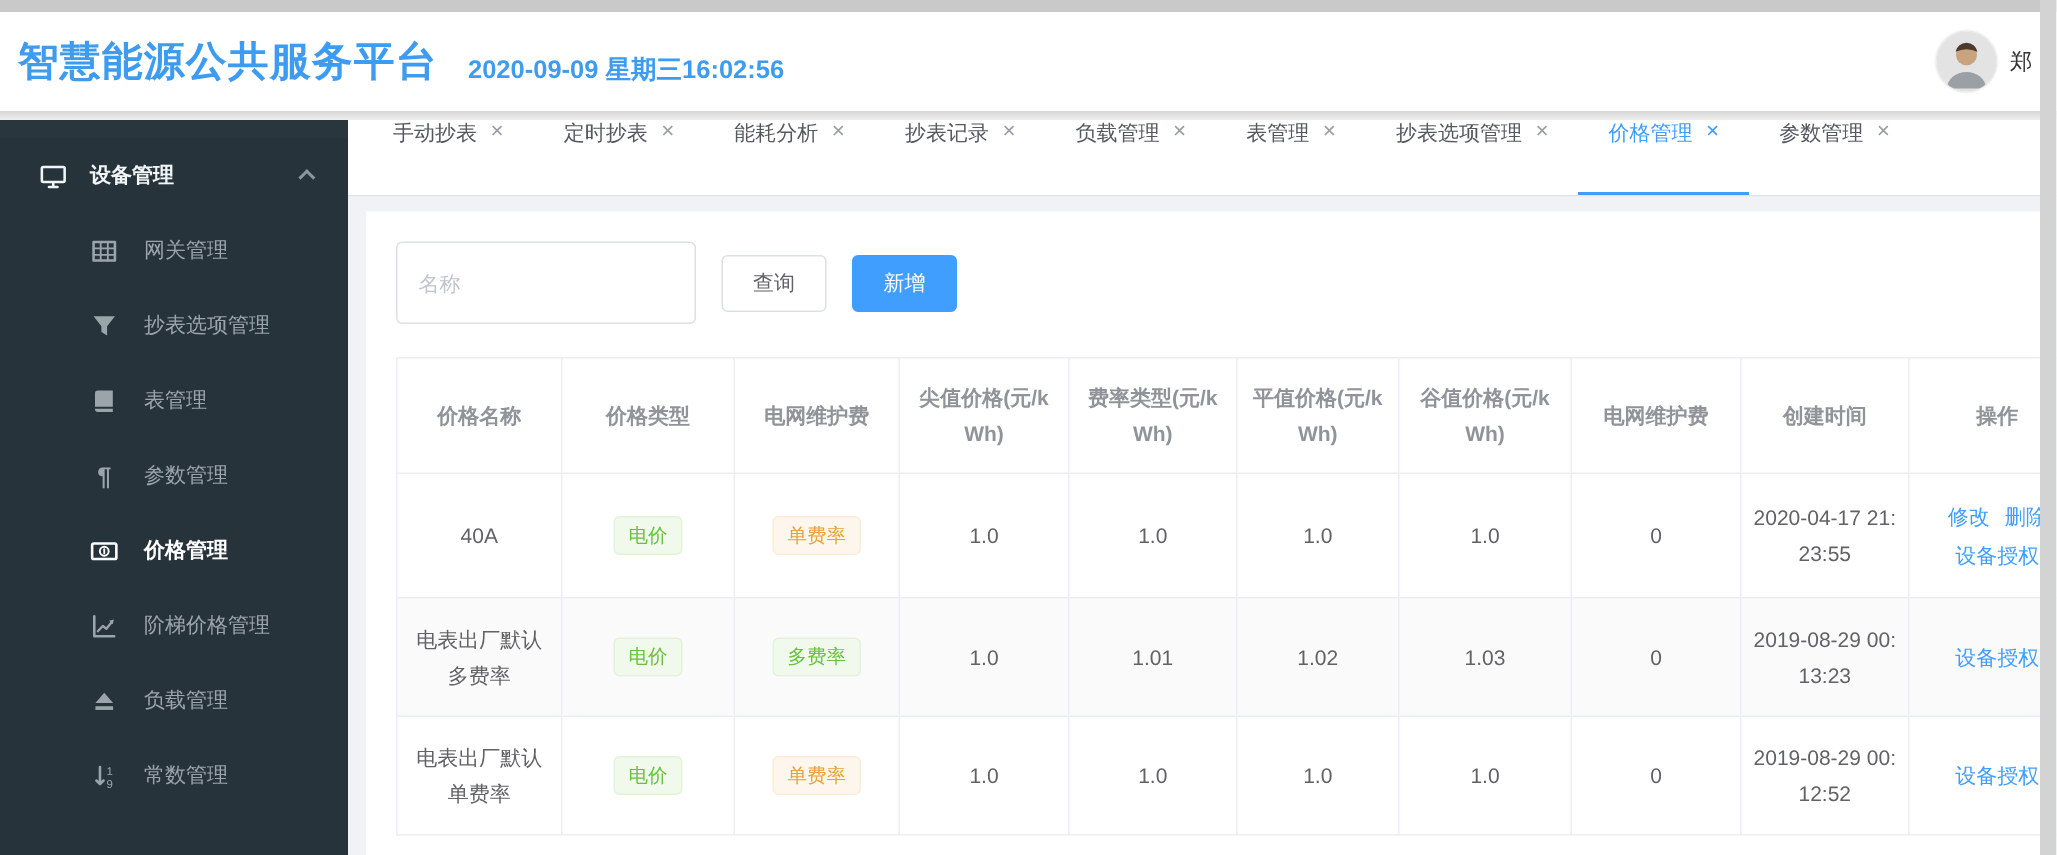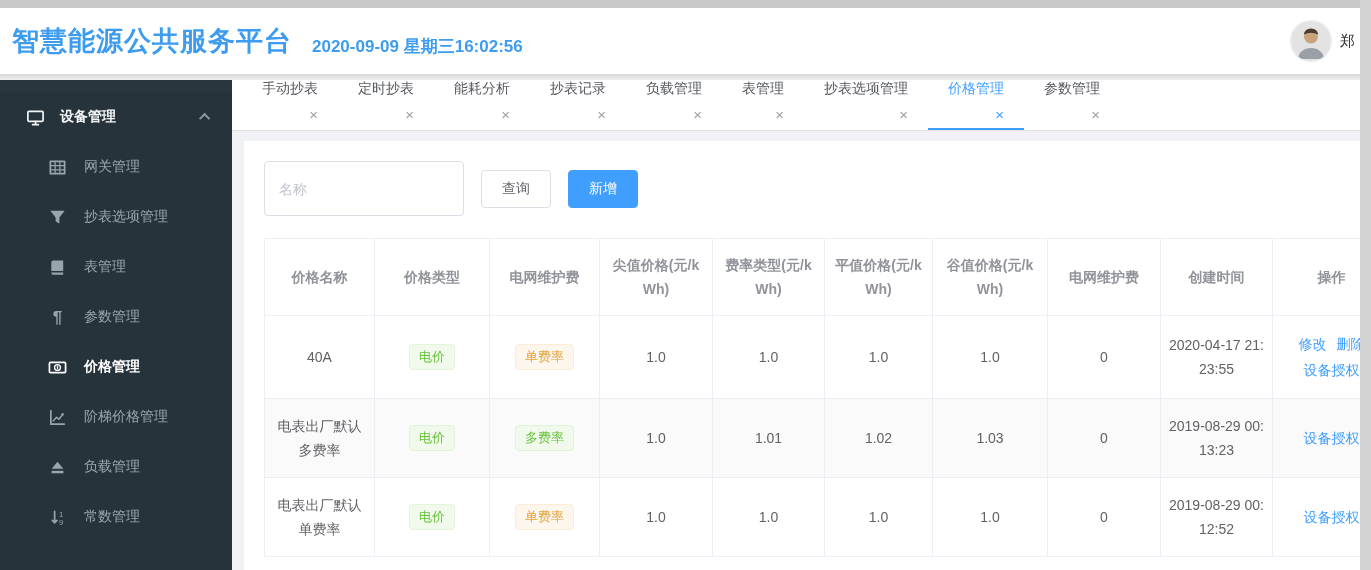--- a/index.html
+++ b/index.html
@@ -24,28 +24,28 @@
   
   .sidebar { width:232px; flex-shrink:0; background:#2a363e; color:#9aa5ab; overflow:hidden; }
   .side-item { height:50px; display:flex; align-items:center; gap:15px; padding-left:26px; font-size:14px; cursor:pointer; }
   .side-item .ico { width:19px; height:19px; display:flex; align-items:center; justify-content:center; flex-shrink:0; }
   .side-item .ico svg { width:19px; height:19px; }
   .home-item { background:#2f3d45; }
   .menu-group-wrap { background:#27333b; padding-bottom:40px; }
   .group-item { margin-top:12px; color:#f2f5f6; font-weight:bold; padding-right:22px; }
   .group-item .glabel { flex:1; }
   .chev-up { width:8px; height:8px; border-left:2px solid #8b969c; border-top:2px solid #8b969c; transform:rotate(45deg) translateY(2px); }
-  .sub-item { padding-left:48px; gap:17px; }
+  .sub-item { padding-left:60px; gap:17px; }
   .sub-item.active { color:#ffffff; font-weight:bold; }
   .pilcrow { font-size:17px; font-weight:bold; line-height:1; }
 
   
   .main { flex:1; min-width:0; display:flex; flex-direction:column; background:#f0f2f5; }
   .tabbar { height:51px; background:#fff; border-bottom:1px solid #e2e2e2; display:flex; align-items:stretch; padding-left:10px; flex-shrink:0; }
-  .tab { display:flex; align-items:flex-end; gap:9px; padding:0 20px; font-size:14px; color:#55595f; cursor:pointer; border-bottom:2px solid transparent;flex-direction:column; }
+  .tab { display:flex; align-items:flex-start; gap:9px; padding:0 20px; font-size:14px; color:#55595f; cursor:pointer; border-bottom:2px solid transparent; }
   .tab .close { font-size:15px; color:#9a9ea6; line-height:1; }
   .tab.active { color:#409eff; border-bottom-color:#409eff; }
   .tab.active .close { color:#409eff; }
 
   .content { flex:1; padding:10px 0 0 12px; overflow:hidden; }
   .card { background:#fff; height:100%; padding:20px 0 0 20px; overflow:hidden; }
 
   
   .toolbar { display:flex; align-items:center; gap:17px; margin-bottom:22px; }
   .search-input { width:200px; height:55px; border:1px solid #dcdfe6; border-radius:4px; padding:0 14px; font-size:14px; color:#606266; outline:none; font-family:inherit; }

